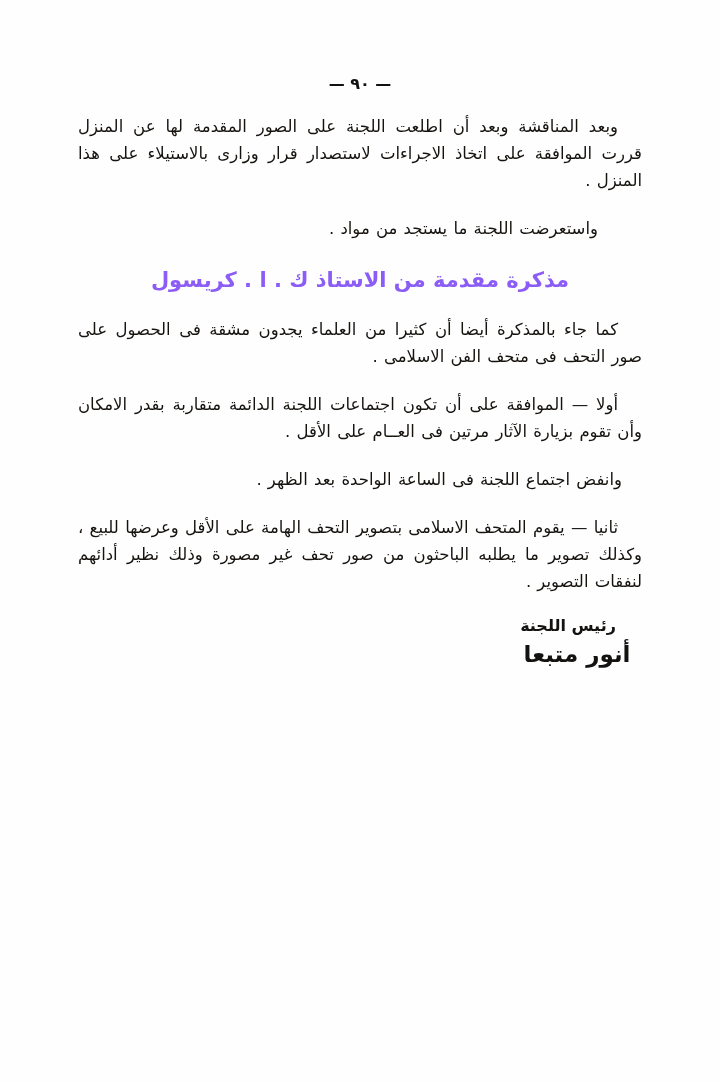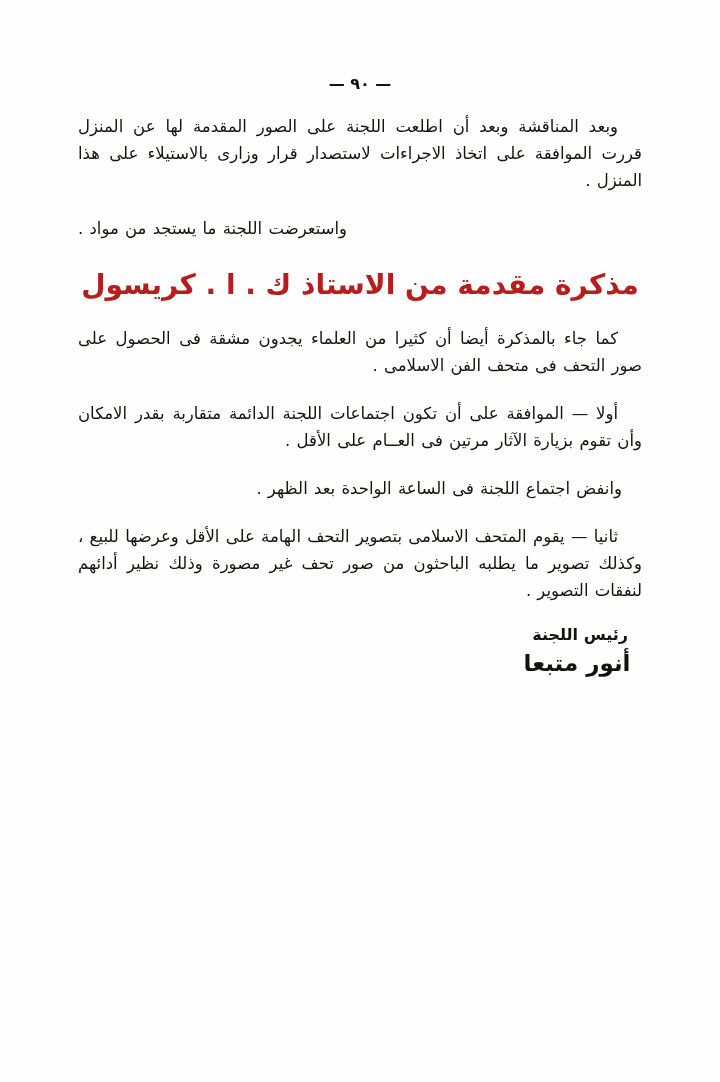--- a/index.html
+++ b/index.html
@@ -41,46 +41,47 @@
     font-weight: normal;
     line-height: 27px;
     text-align: justify;
     word-spacing: 1px;
     color: #16130f;
   }
   .para.first-indent {
     text-indent: 24px;
   }
   .para.short-line {
-    text-align: left;
+    text-align: right;
     padding-right: 44px;
     text-indent: 0;
   }
   .para.short-line-small {
     text-align: right;
     padding-right: 20px;
     text-indent: 0;
   }
   .heading {
-    font-size: 28px;
+    font-size: 21px;
     font-weight: bold;
     text-align: center;
     margin: 26px 0 24px 0;
-    color: #b91c1c;
+    color: #8b5cf6;
   }
   .signature {
     direction: rtl;
     margin-top: 14px;
   }
   .sig-title {
     font-size: 16px;
     font-weight: bold;
     width: 120px;
     margin-left: 430px;
     margin-right: auto;
+    text-align: center;
   }
   .sig-name {
     font-size: 23px;
     font-weight: bold;
     width: 130px;
     margin-left: 485px;
     margin-right: auto;
     margin-top: 6px;
     text-align: center;
   }

